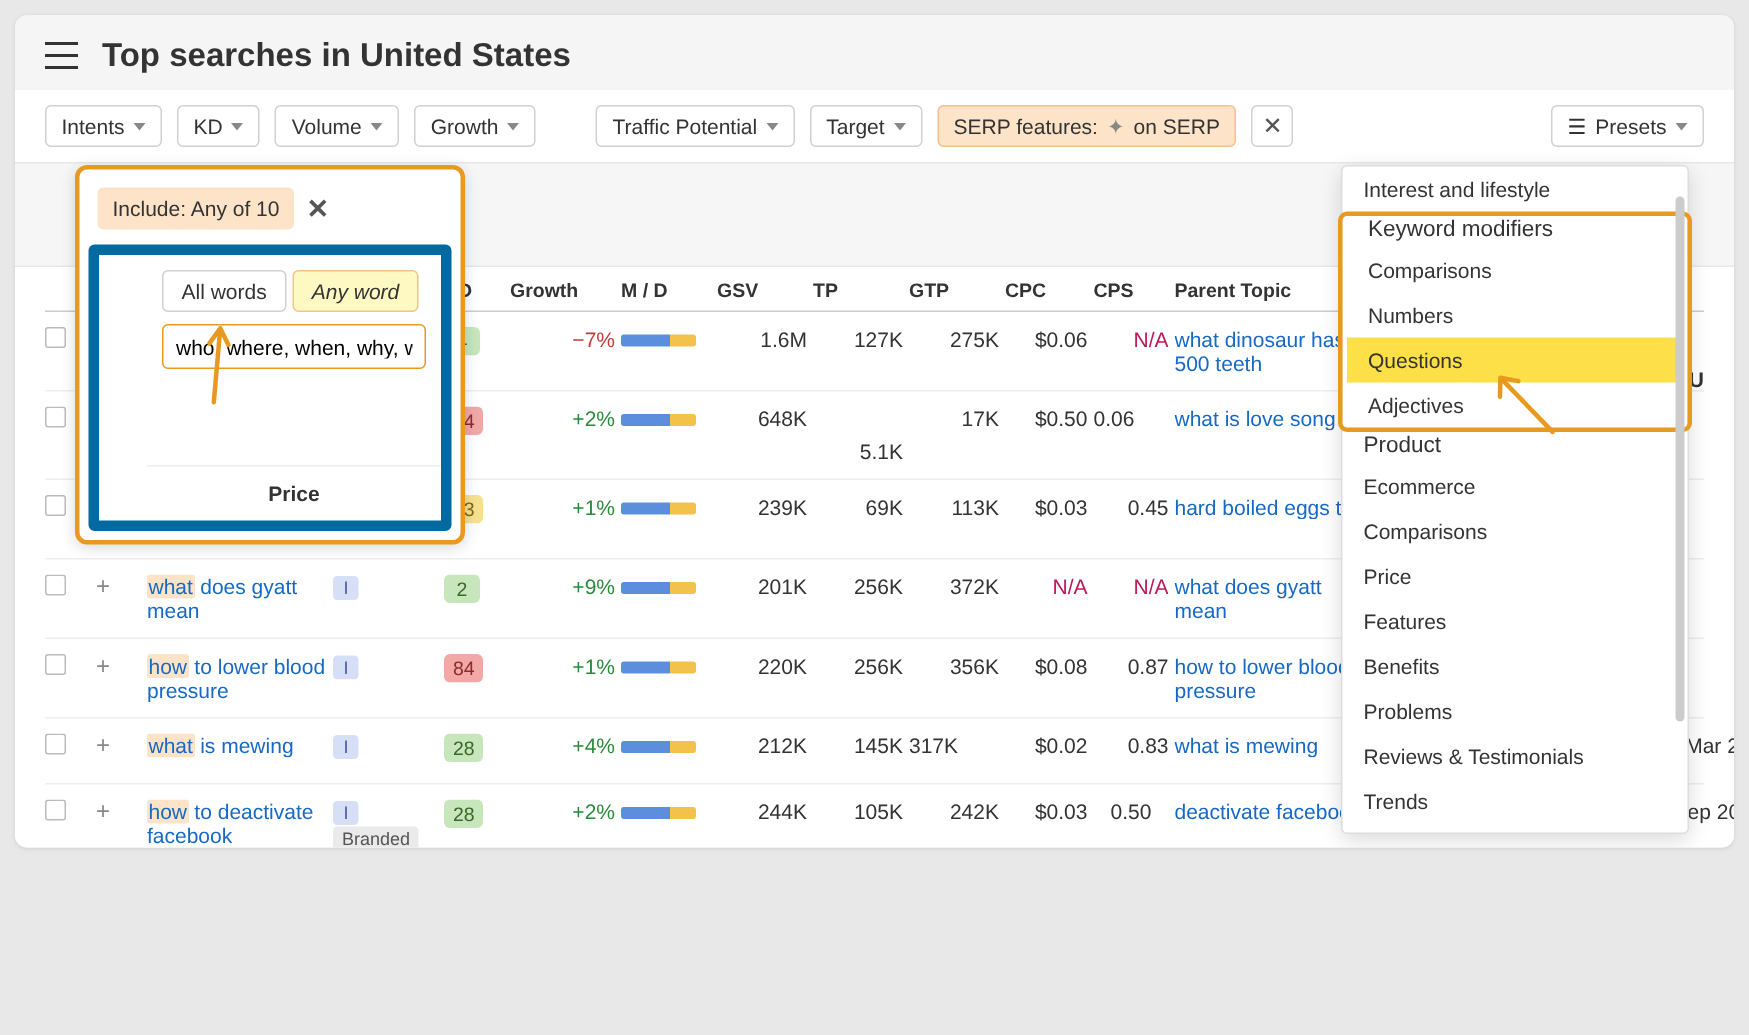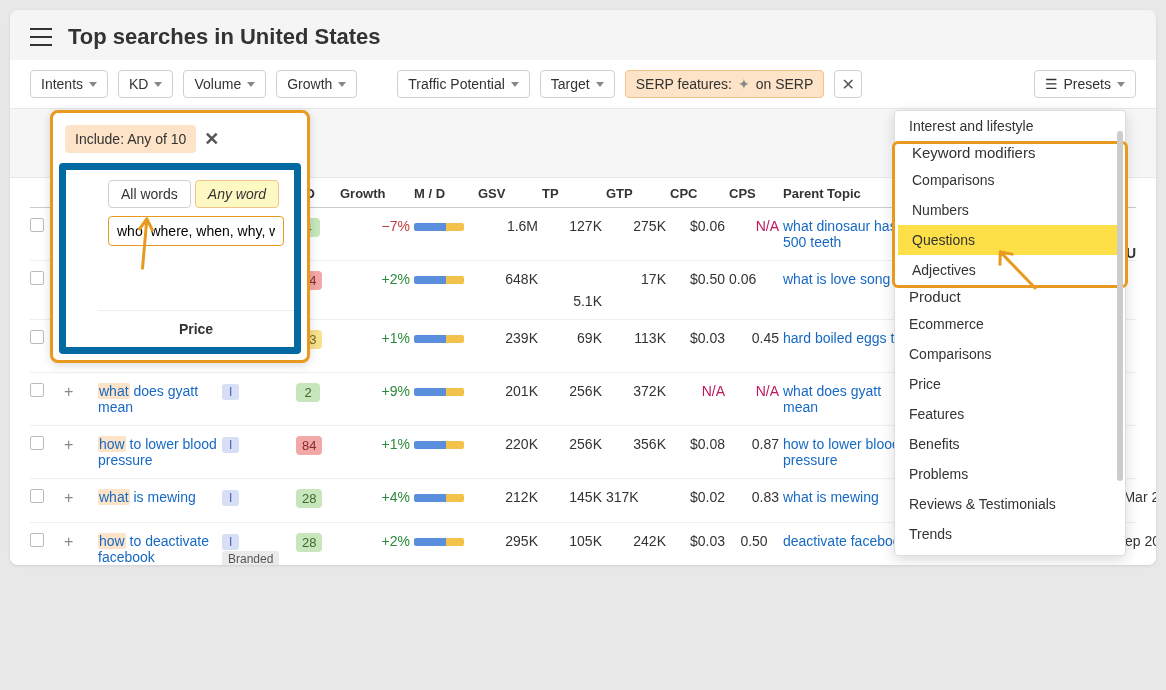--- a/index.html
+++ b/index.html
@@ -276,21 +276,21 @@
     <div></div>
   </div>
           <div class="trow">
     <div><span class="cb"></span></div>
     <div><span class="plus">+</span></div>
     <div><span class="kw-link"><span class="kw-hl">how</span> to deactivate facebook</span></div>
     <div><span class="intent-badge">I</span><span class="branded-badge">Branded</span></div>
     <div><span class="kd kd-green">28</span></div>
     <div class="growth-pos" style="text-align:right;">+2%</div>
     <div><span class="mdbar"></span></div>
-    <div style="text-align:right;">295K</div>
+    <div style="text-align:right;">244K</div>
     <div style="text-align:right;">105K</div>
     <div style="text-align:right;">242K</div>
     <div style="text-align:right;" class="">$0.03</div>
     <div style="text-align:center;" class="">0.50</div>
     <div><span class="parent-link">deactivate facebook</span></div>
     <div><span class="sf-badge">5</span></div>
     <div><span class="small-btn">
                 <span class="linechart">〽</span>
                 <span class="caret-down"></span>
               </span></div>

